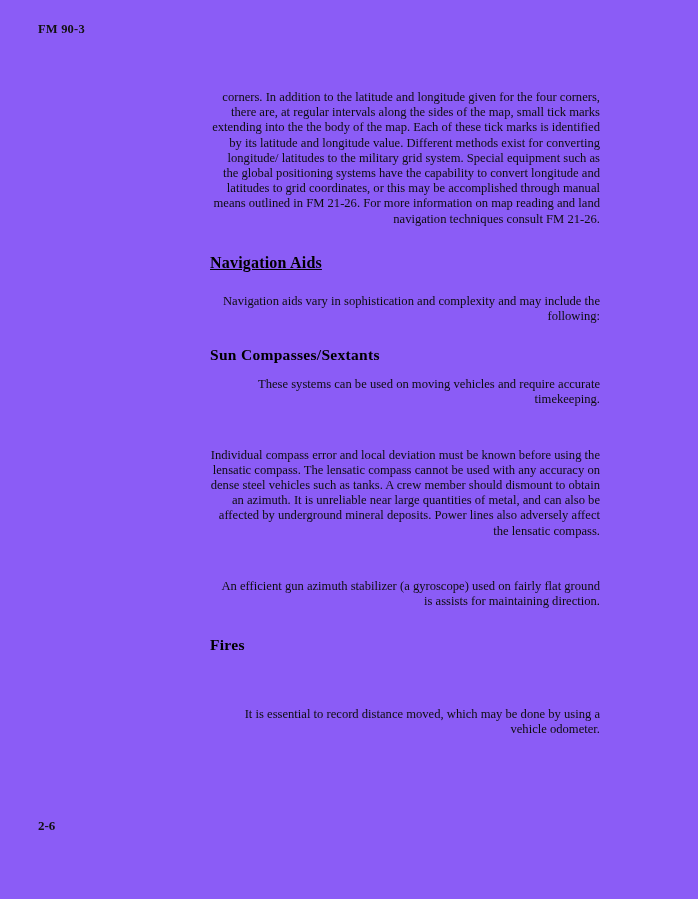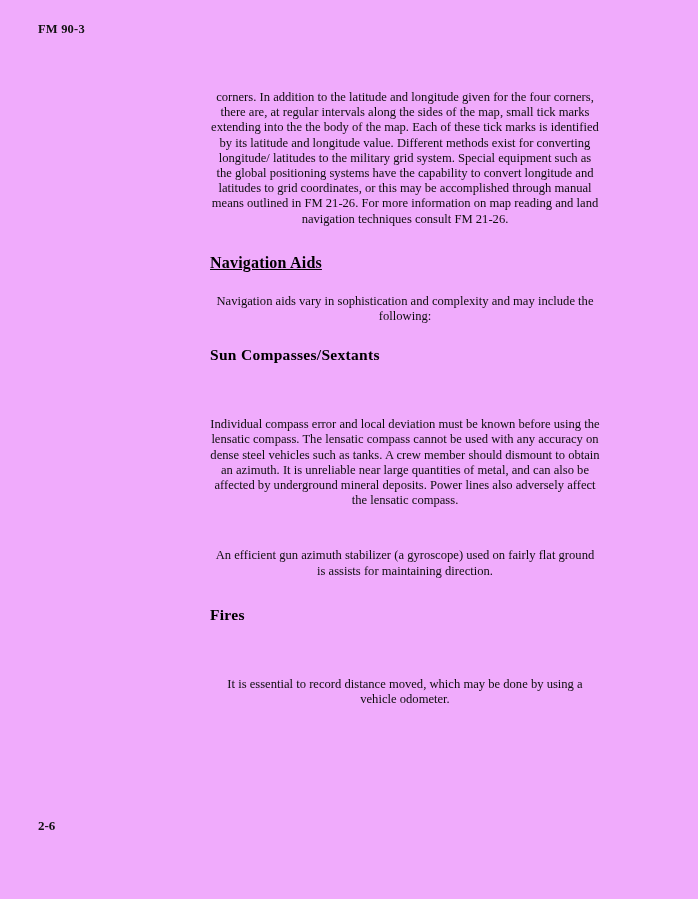--- a/index.html
+++ b/index.html
@@ -14,21 +14,21 @@
     font-family: "Liberation Serif", serif;
     color: #000000;
     overflow: hidden;
   }
   .page {
     position: absolute;
     left: 0;
     top: 0;
     width: 698px;
     height: 899px;
-    background: #f0abfc;
+    background: #8b5cf6;
     text-decoration: underline;
   }
   .header-code {
     position: absolute;
     left: 38px;
     top: 22px;
     font-family: "Liberation Serif", serif;
     font-weight: bold;
     font-size: 12.5px;
     letter-spacing: 0.2px;
@@ -37,21 +37,21 @@
   .content {
     position: absolute;
     left: 210px;
     top: 90px;
     width: 390px;
   }
   p.body-text {
     margin: 0 0 0 0;
     font-size: 12.6px;
     line-height: 15.2px;
-    text-align: center;
+    text-align: right;
     color: #0d0d0d;
     font-family: "Liberation Serif", serif;
   }
   h2.section-title {
     margin: 0;
     font-size: 16px;
     font-weight: bold;
     text-decoration: underline;
     font-family: "Liberation Serif", serif;
     letter-spacing: 0.2px;
@@ -93,20 +93,21 @@
     <h2 class="section-title">Navigation Aids</h2>
 
     <div class="spacer-md"></div>
 
     <p class="body-text">Navigation aids vary in sophistication and complexity and may include the following:</p>
 
     <div class="spacer-md"></div>
 
     <h3 class="sub-title">Sun  Compasses/Sextants</h3>
     <div class="spacer-sm"></div>
+    <p class="body-text">These systems can be used on moving vehicles and require accurate timekeeping.</p>
 
     <div class="spacer-lg"></div>
 
     <div class="spacer-sm"></div>
     <p class="body-text">Individual compass error and local deviation must be known before using the lensatic compass.   The lensatic compass cannot be used with any accuracy on dense steel vehicles such as tanks. A crew member should dismount to obtain an azimuth. It is unreliable near large quantities of metal, and can also be affected by underground mineral deposits. Power lines also adversely affect the lensatic compass.</p>
 
     <div class="spacer-lg"></div>
 
     <div class="spacer-sm"></div>
     <p class="body-text">An efficient gun azimuth stabilizer (a gyroscope) used on fairly flat ground is assists for maintaining direction.</p>

